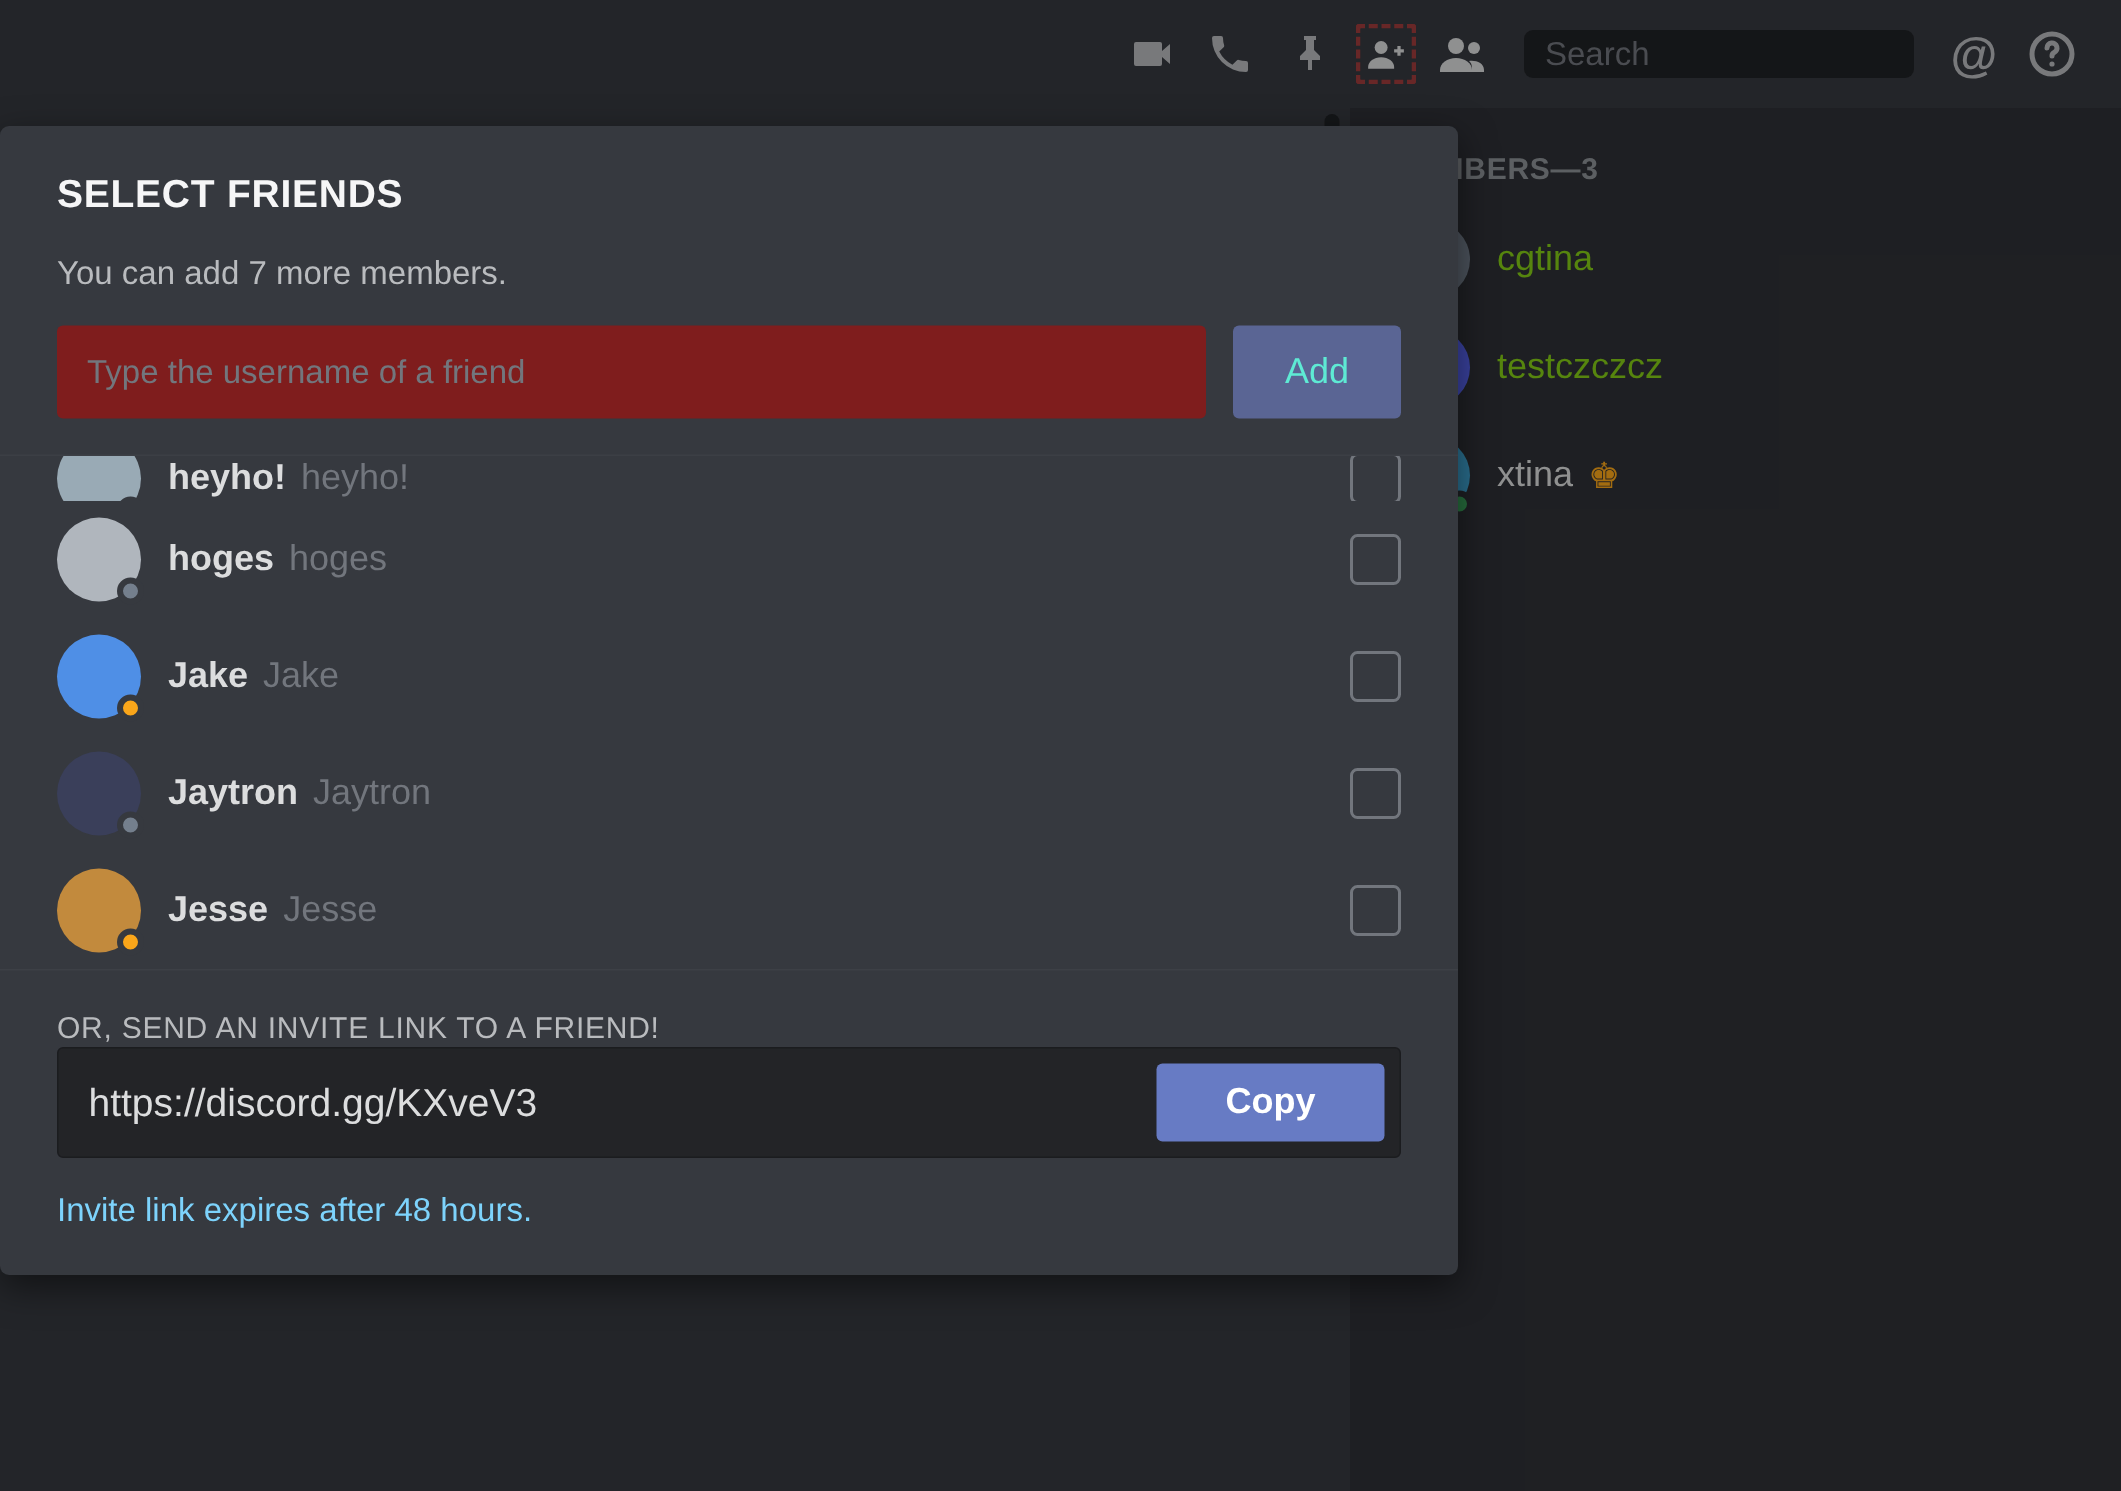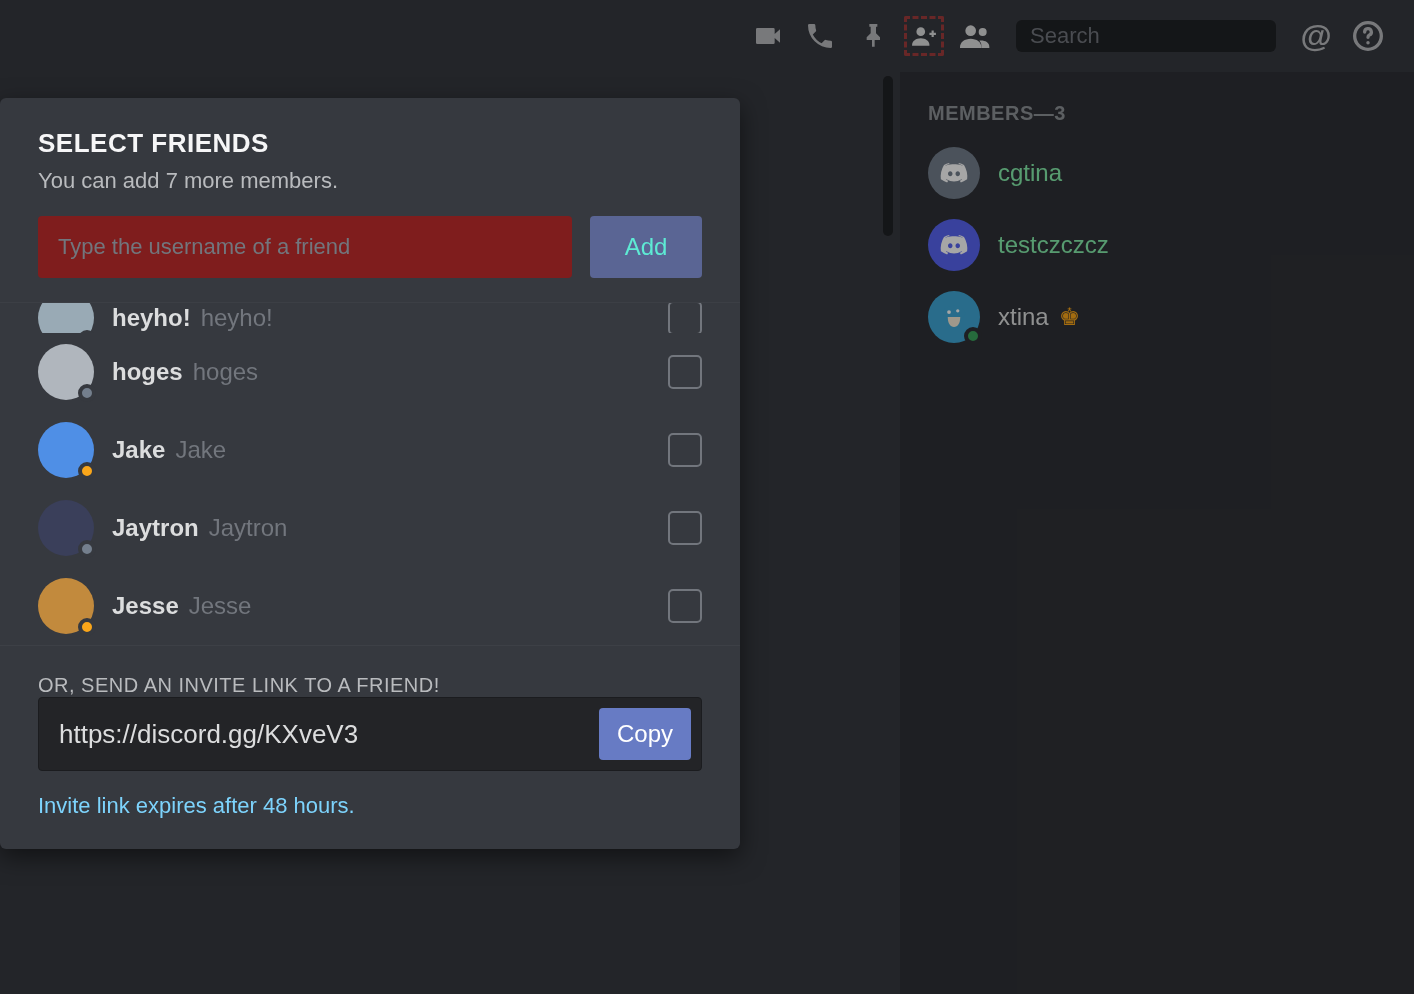--- a/index.html
+++ b/index.html
@@ -56,41 +56,41 @@
     display: flex;
     height: calc(100% - 72px);
   }
   .popover-col {
     width: 880px;
     position: relative;
     padding: 10px 0 0 0;
   }
   .popover {
     position: absolute;
-    left: 0; top: 26px;
-    width: 740px;
+    left: 0; top: 12px;
+    width: 972px;
     background: #36393f;
     border-radius: 6px;
     box-shadow: 0 8px 24px rgba(0,0,0,0.5);
     z-index: 10;
     display: flex; flex-direction: column;
   }
   .popover-header {
     padding: 30px 38px 22px 38px;
   }
   .popover-title {
     font-weight: 800;
     font-size: 26px;
     letter-spacing: 0.5px;
     color: #f6f6f7;
   }
   .popover-sub {
     font-size: 22px;
     color: #b9bbbe;
-    margin-top: 9px;
+    margin-top: 24px;
   }
   .search-row {
     display: flex; gap: 18px; align-items: stretch;
     padding: 0 38px 24px 38px;
   }
   .friend-search {
     flex: 1;
     background: #7f1d1d;
     border: none; outline: none;
     border-radius: 4px;
@@ -154,22 +154,22 @@
     border-radius: 4px;
     padding: 10px 10px 10px 20px;
   }
   .invite-link {
     flex: 1; background: transparent; border: none; outline: none; color: #dcddde; font-size: 26px;
   }
   .copy-btn {
     background: #677bc4;
     color: #fff;
     border: none; border-radius: 4px;
-    font-size: 24px; font-weight: 400;
-    padding: 12px 18px;
+    font-size: 24px; font-weight: 700;
+    padding: 12px 46px;
     cursor: pointer;
   }
   .invite-expiry { margin-top: 22px; font-size: 22px; color: #7dd3fc;}
   .chat-scroll-col {
     width: 20px;
     background: #36393f;
     position: relative;
   }
   .chat-scroll-thumb {
     position: absolute; left: 3px; top: 4px;
@@ -191,21 +191,21 @@
     border-radius: 6px;
     cursor: pointer;
   }
   .member-avatar {
     width: 52px; height: 52px; border-radius: 50%;
     background: #747f8d;
     display: flex; align-items: center; justify-content: center;
     position: relative;
   }
   .member-avatar svg { width: 30px; height: 30px; }
-  .member-name { font-size: 24px; color: #86efac; display: flex; align-items: center; gap: 10px; }
+  .member-name { font-size: 24px; color: #84cc16; display: flex; align-items: center; gap: 10px; }
   .member-name.owner-name { color: #dcddde; font-weight: 500; }
   .crown { color: #faa61a; }
   .online-dot {
     position: absolute; right: -2px; bottom: -2px;
     width: 18px; height: 18px; border-radius: 50%;
     background: #3ba55d; border: 4px solid #2f3136;
   }
 </style>
 </head>
 <body>

